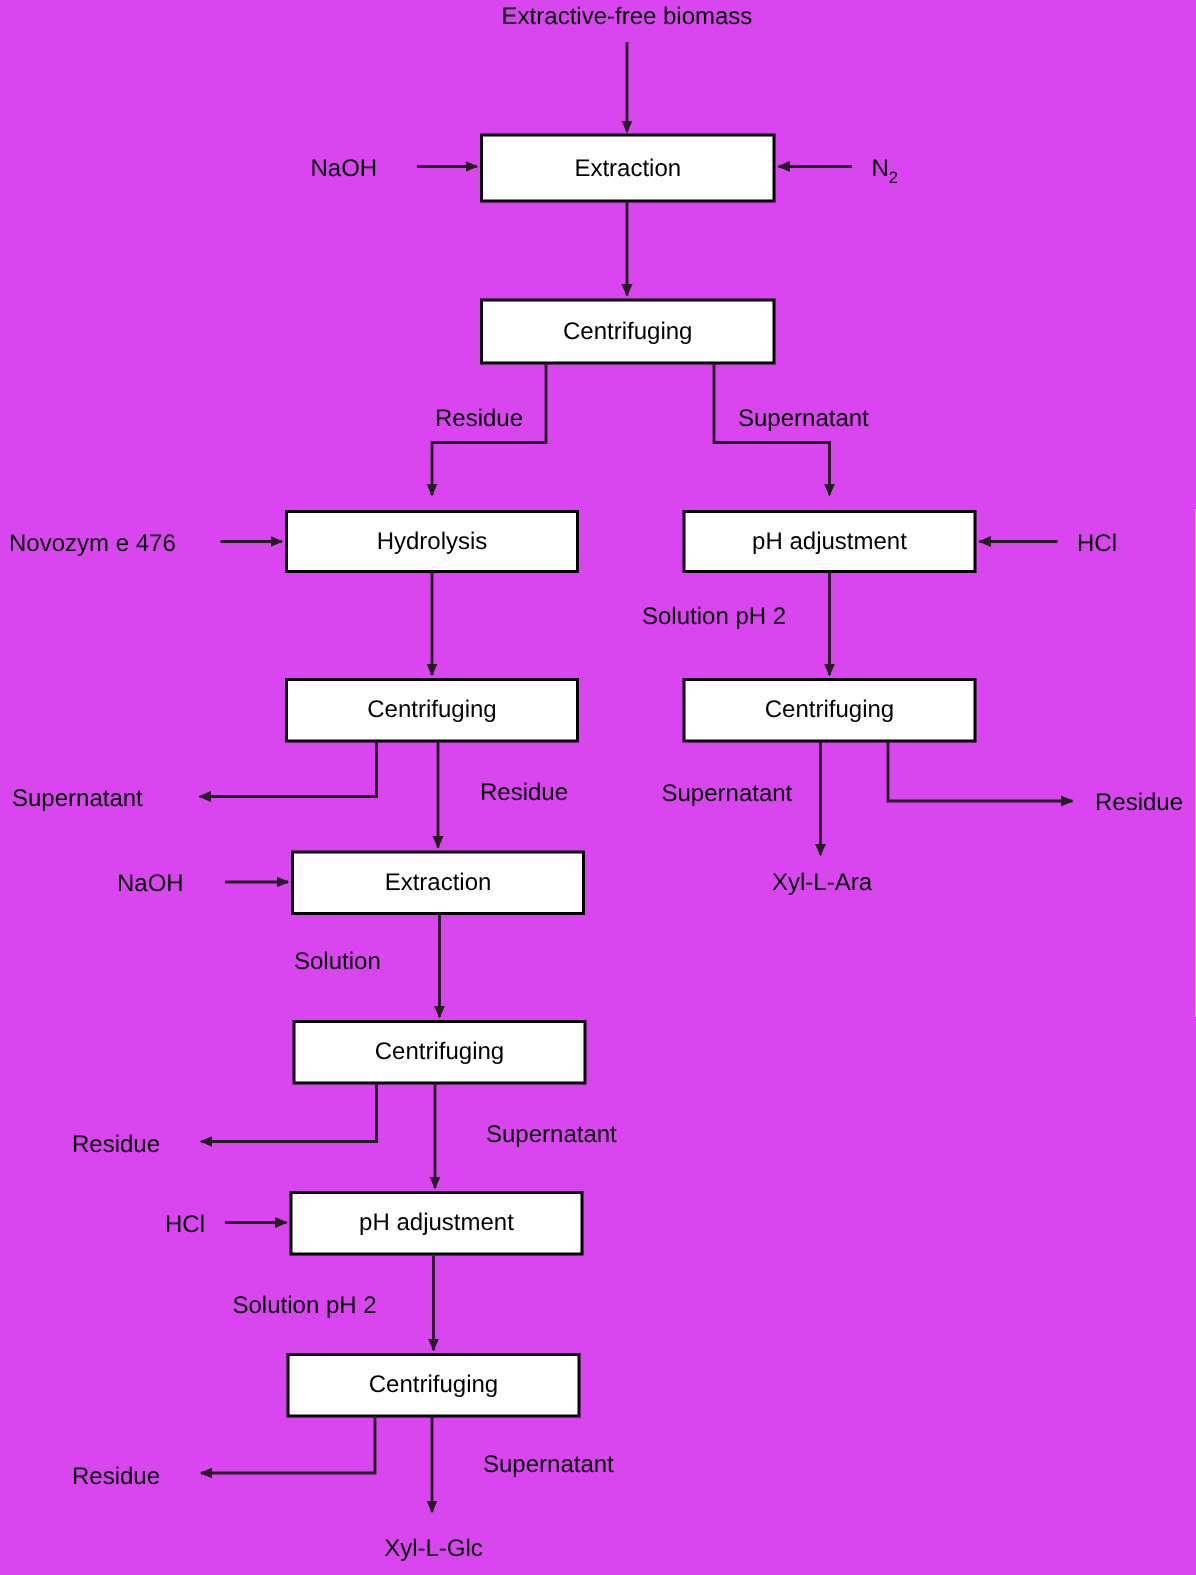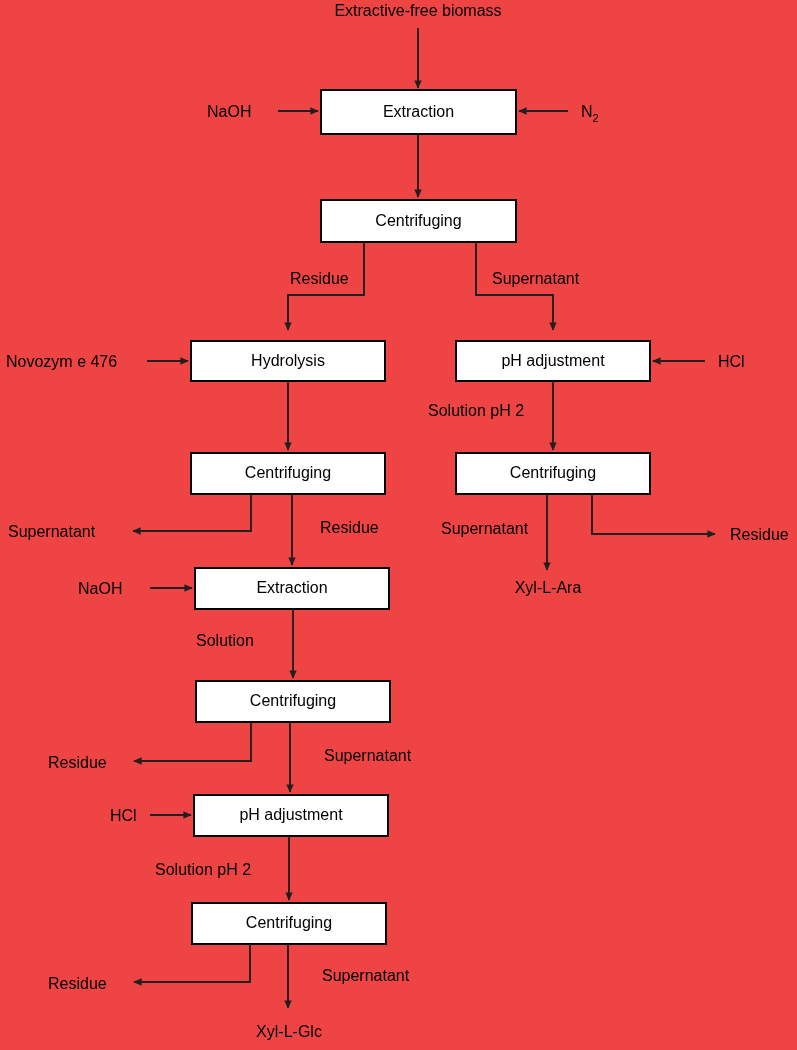--- a/index.html
+++ b/index.html
@@ -1,19 +1,19 @@
 <!DOCTYPE html>
 <html><head>
 <meta charset="utf-8">
 <style>
   html,body{margin:0;padding:0;background:#ffffff;}
   #page{
     position:relative;
     width:797px;height:1050px;
-    background:#ef4444;
+    background:#d946ef;
     font-family:"Liberation Sans","DejaVu Sans",sans-serif;
     overflow:hidden;
   }
   svg#flow{position:absolute;top:0;left:0;width:797px;height:1050px;display:block;}
   .box rect{fill:#ffffff;stroke:#000000;stroke-width:2;}
   .conn{stroke:#231f20;stroke-width:1.9;fill:none;}
   text{fill:#000000;font-family:"Liberation Sans","DejaVu Sans",sans-serif;}
   .box-label{font-size:16px;text-anchor:middle;dominant-baseline:middle;}
   .edge-label{font-size:16px;}
   .io-label{font-size:16px;}

